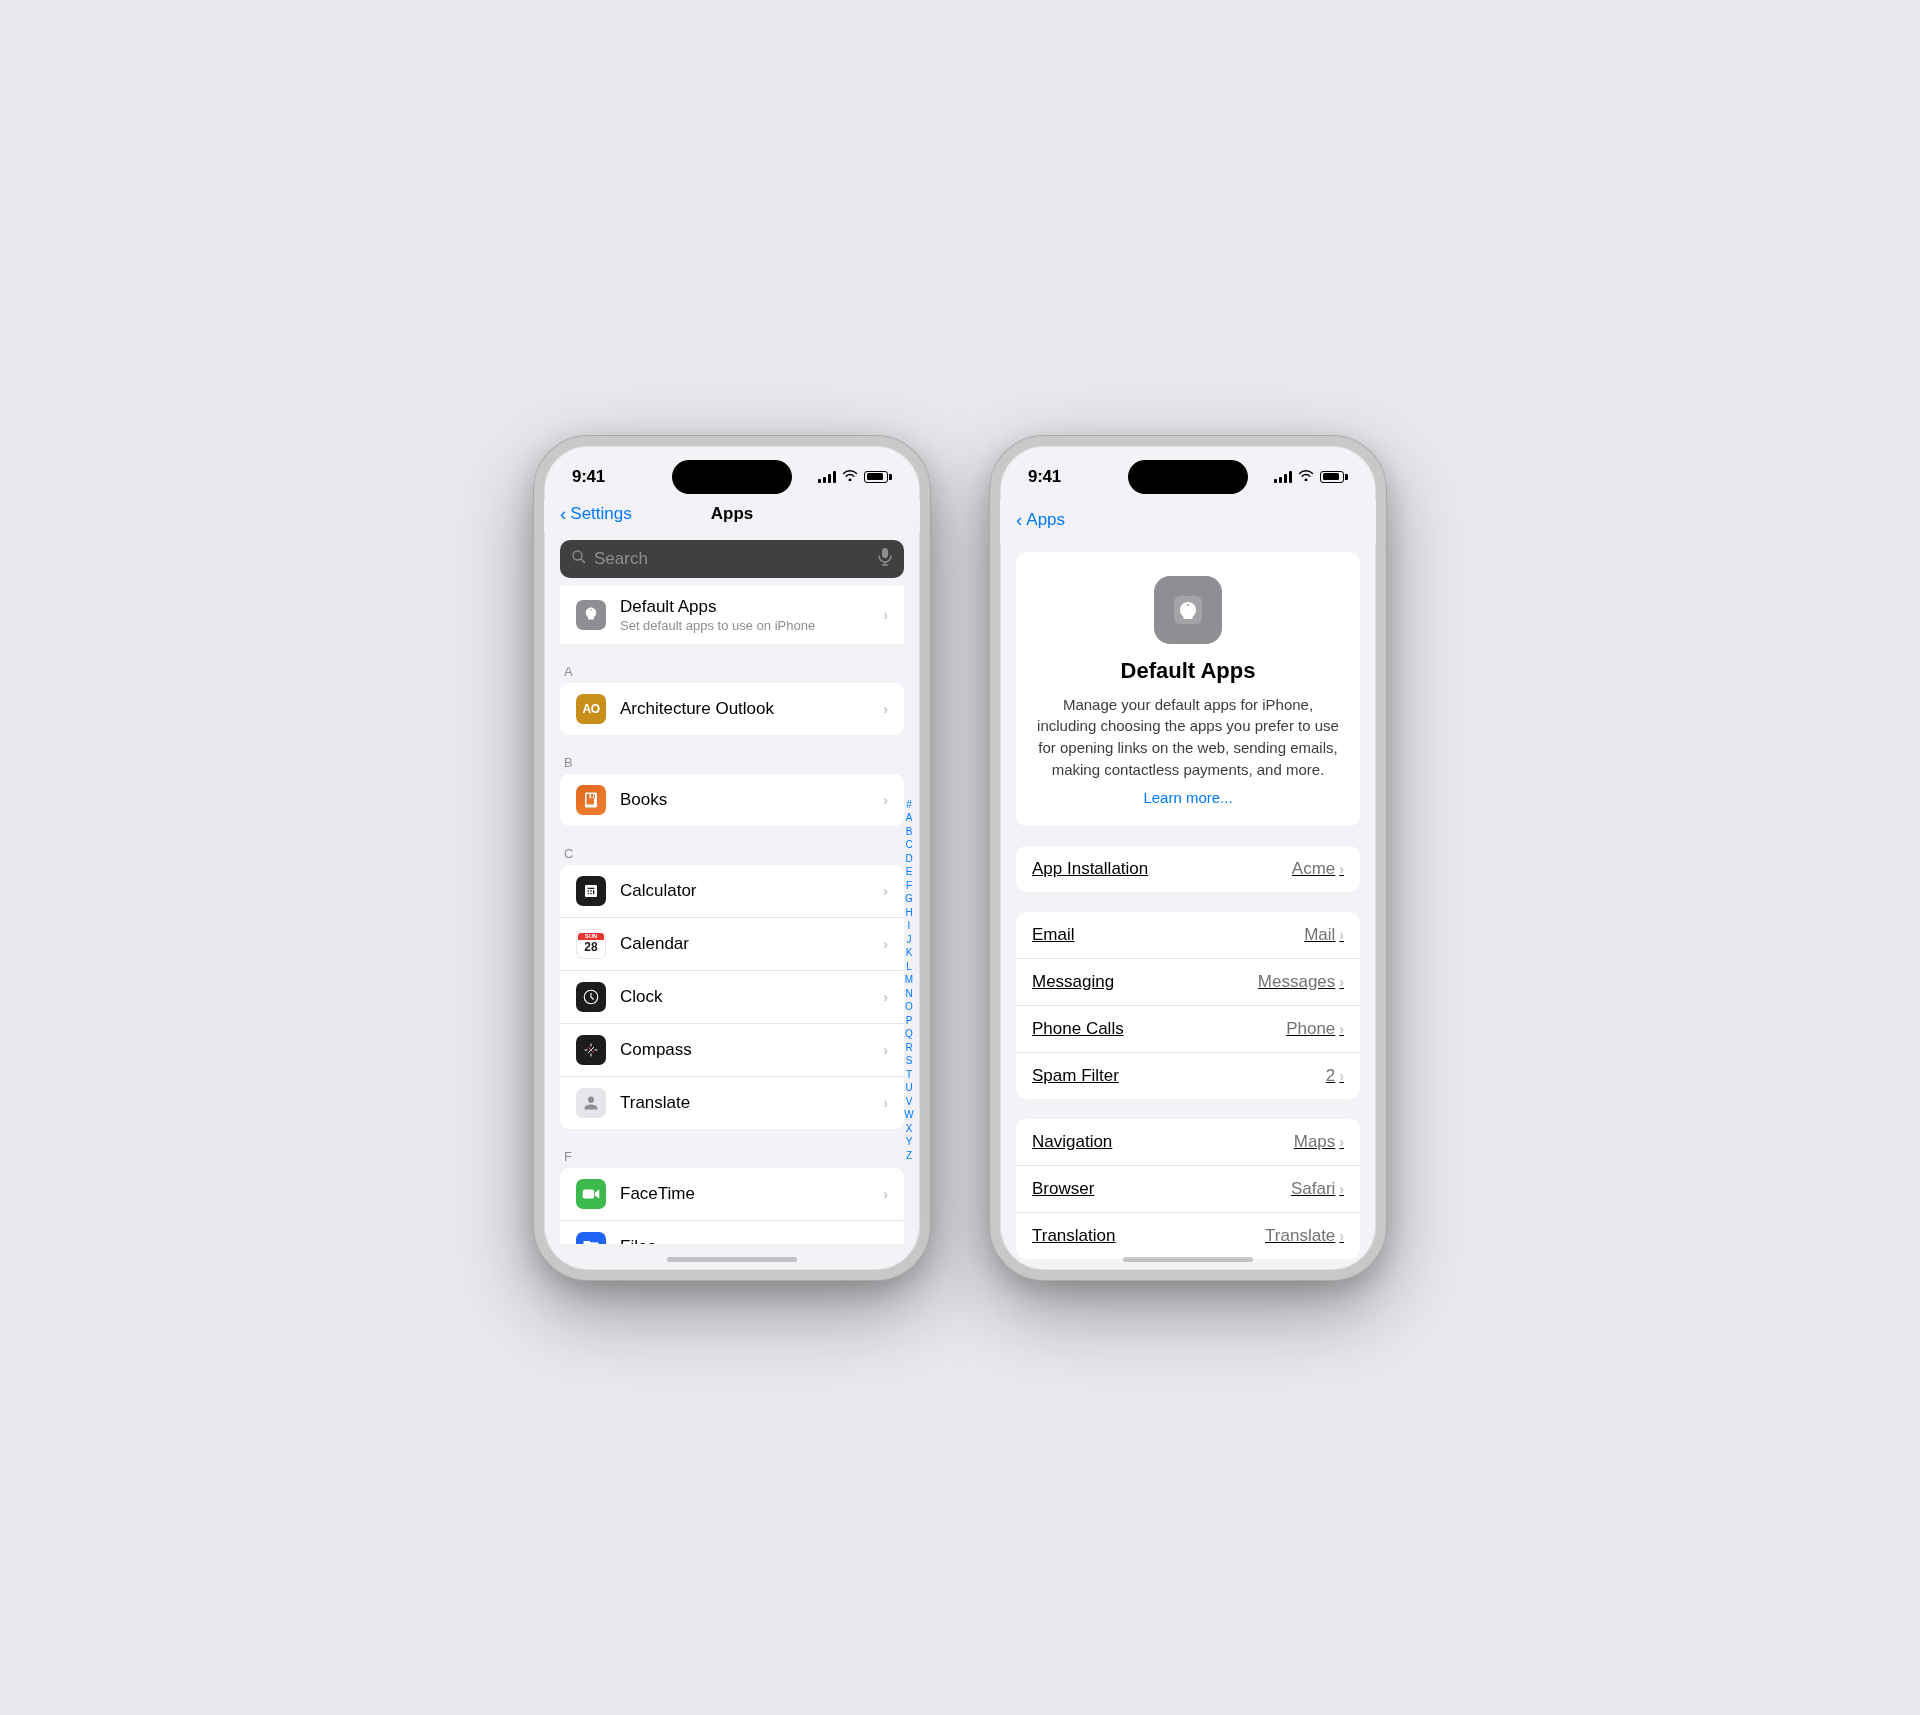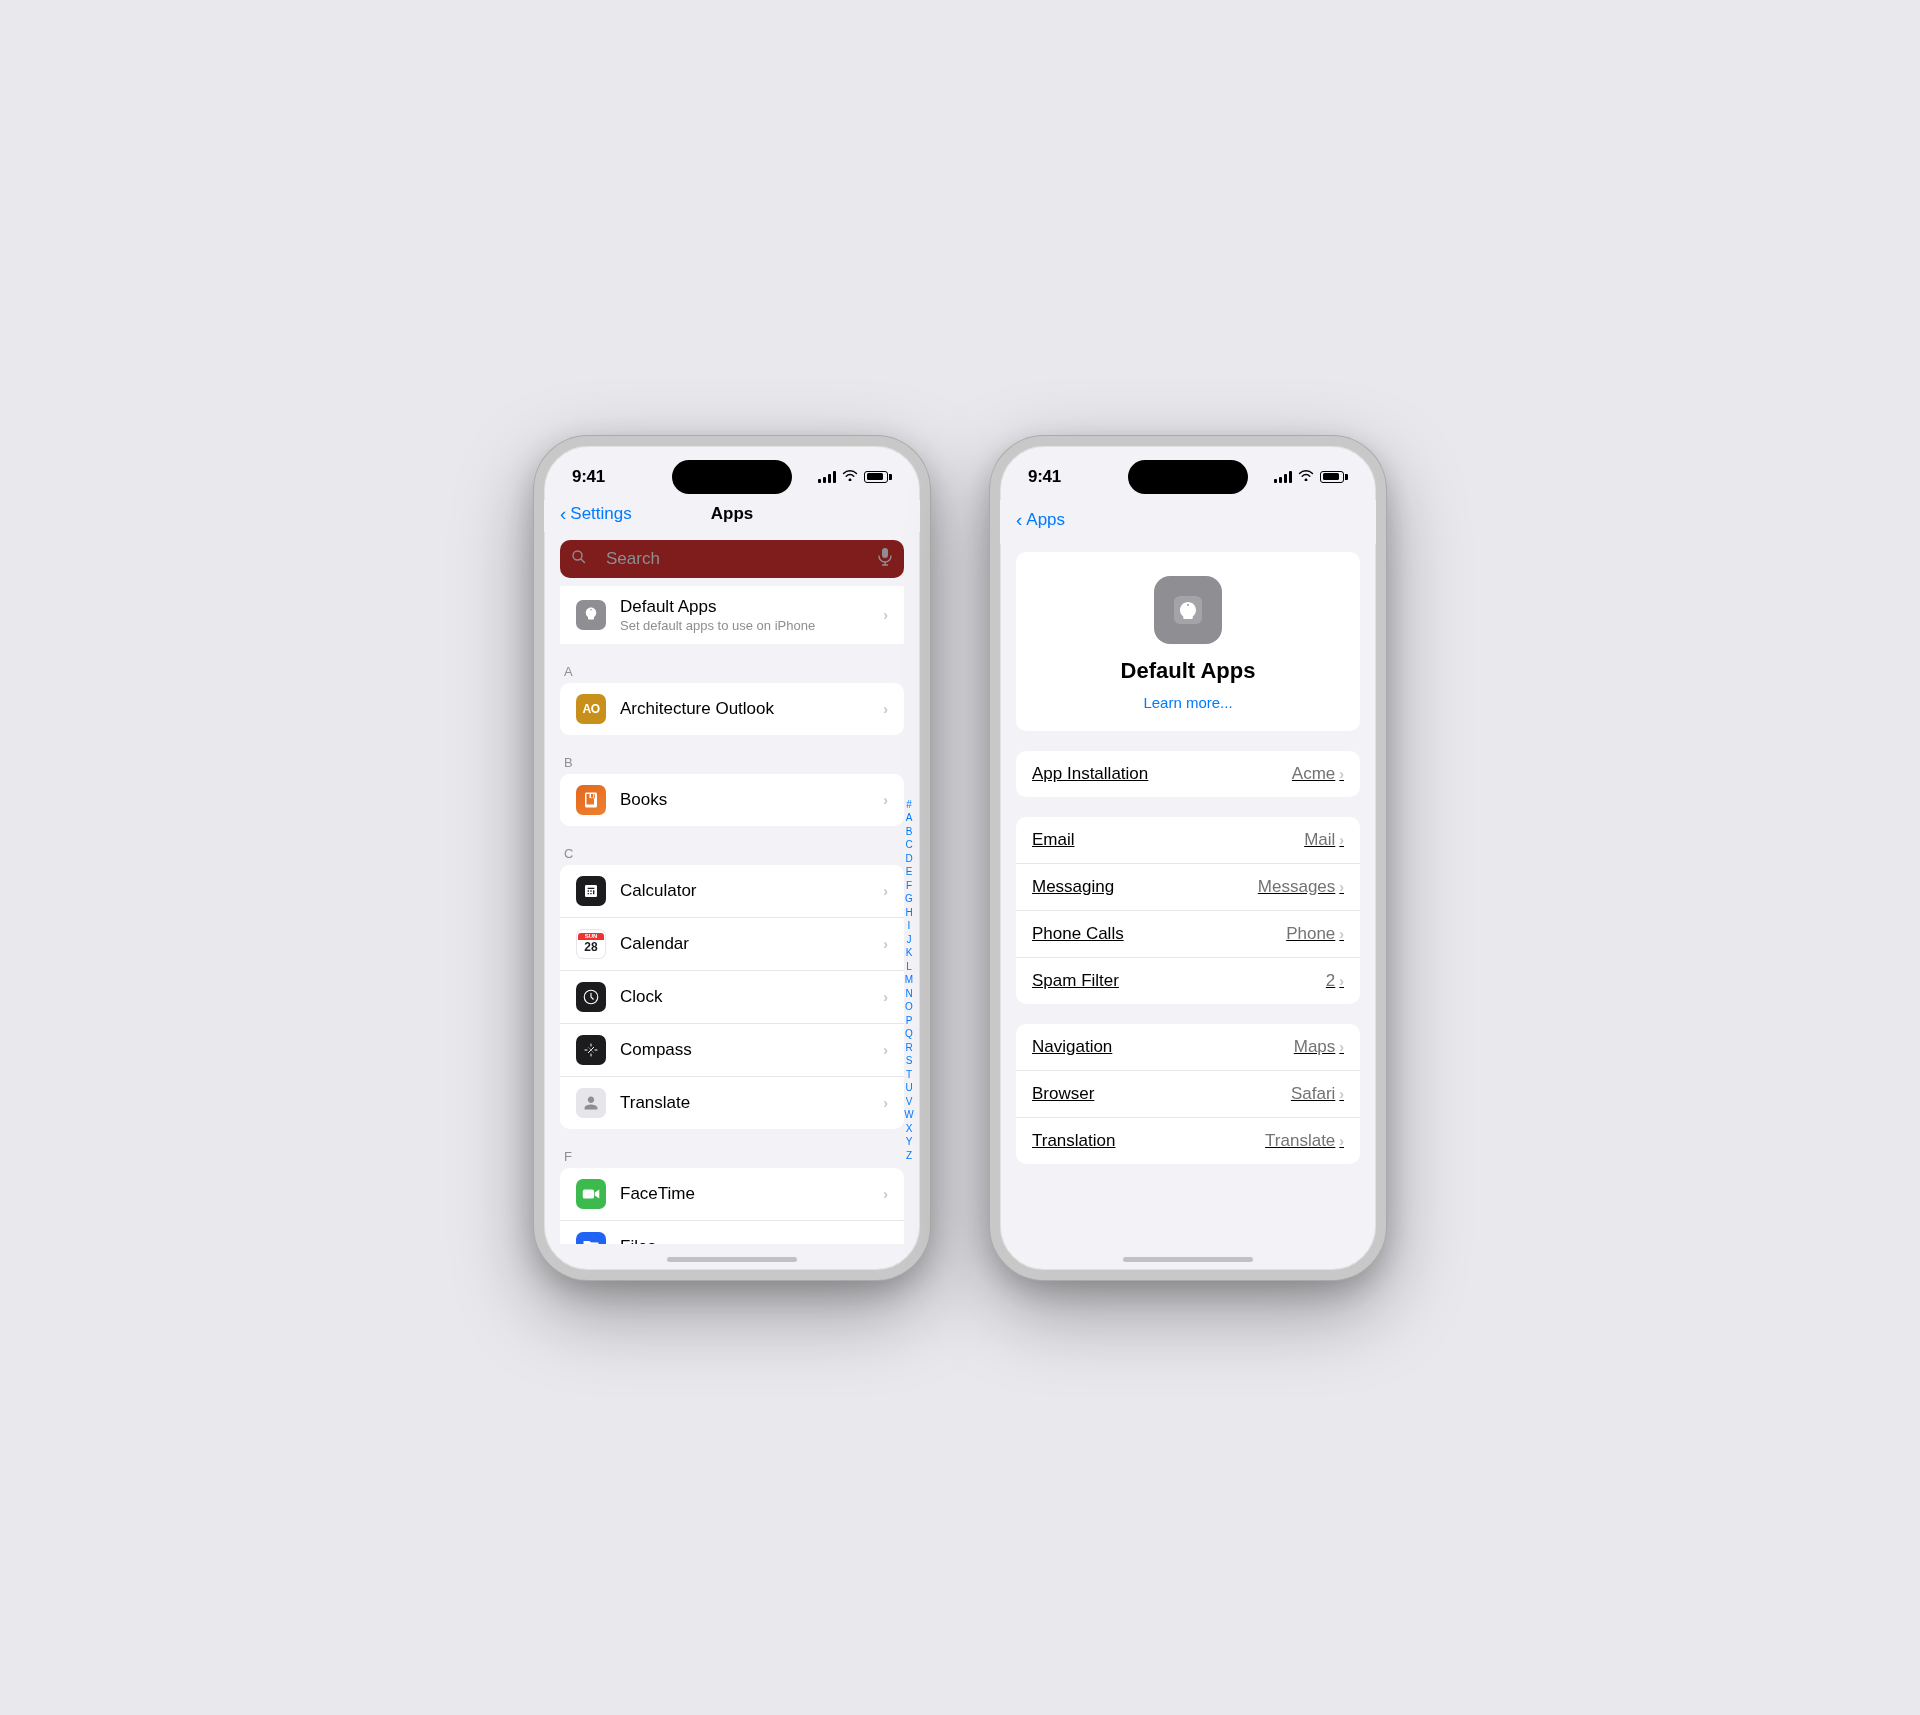--- a/index.html
+++ b/index.html
@@ -138,26 +138,26 @@
       font-weight: 600;
       color: #000;
       position: absolute;
       left: 50%;
       transform: translateX(-50%);
     }
 
     
     .search-bar {
       margin: 8px 16px;
-      background: #7f1d1d;
+      background: #404040;
       border-radius: 10px;
       display: flex;
       align-items: center;
       padding: 8px 12px;
-      gap: 20px;
+      gap: 8px;
     }
     .search-icon-wrap {
       color: #8e8e93;
       font-size: 15px;
     }
     .search-input-text {
       flex: 1;
       font-size: 17px;
       color: #8e8e93;
     }
@@ -664,20 +664,21 @@
   <div class="detail-content">
 
     <div class="info-card">
       <div class="info-card-icon">
         <svg viewBox="0 0 36 36">
           <rect x="4" y="4" width="28" height="28" rx="6" fill="rgba(255,255,255,0.2)"></rect>
           <path d="M18 10c-4.4 0-8 3.6-8 8 0 2.7 1.3 5.1 3.3 6.6V26c0 .6.4 1 1 1h7.4c.6 0 1-.4 1-1v-1.4c2-1.5 3.3-3.9 3.3-6.6 0-4.4-3.6-8-8-8zm0 2c.6 0 1 .4 1 1s-.4 1-1 1-1-.4-1-1 .4-1 1-1z" fill="white"></path>
         </svg>
       </div>
       <div class="info-card-title">Default Apps</div>
+      <div class="info-card-body">Manage your default apps for iPhone, including choosing the apps you prefer to use for opening links on the web, sending emails, making contactless payments, and more.</div>
       <div class="info-card-link">Learn more...</div>
     </div>
 
     <div class="settings-list" style="margin-bottom:20px;">
       <div class="settings-row">
         <span class="settings-row-label">App Installation</span>
         <div class="settings-row-right">
           <span class="settings-row-value">Acme</span>
           <span class="settings-row-chevron">›</span>
         </div>

